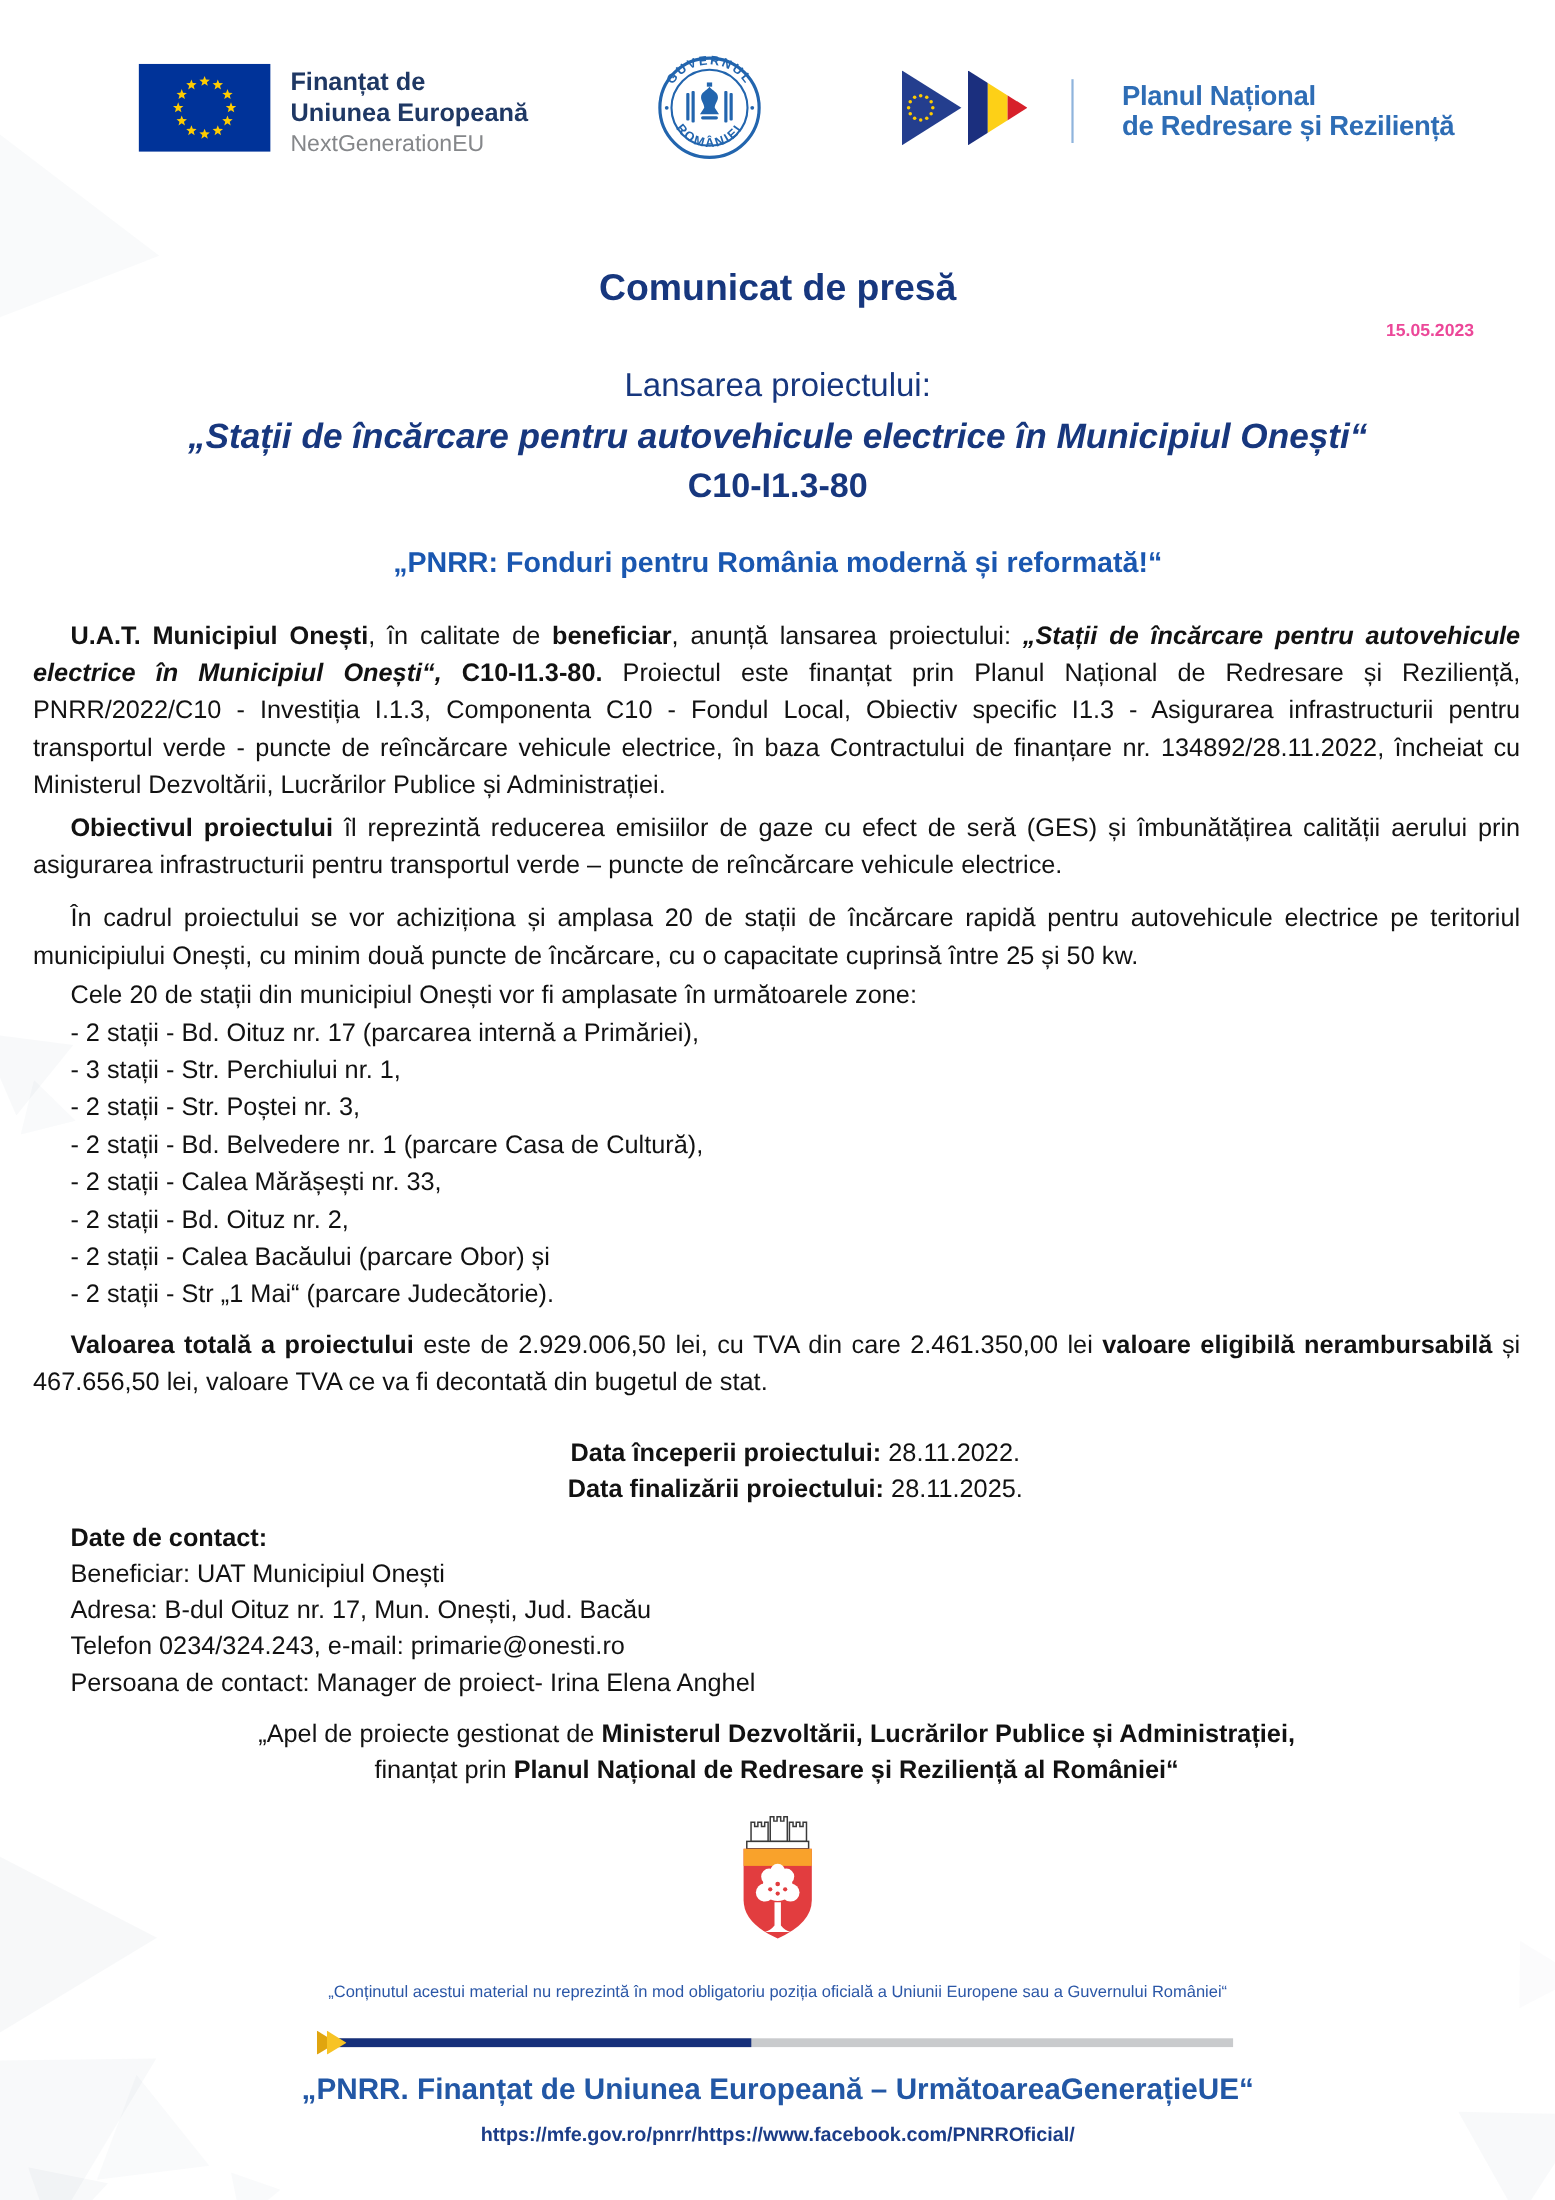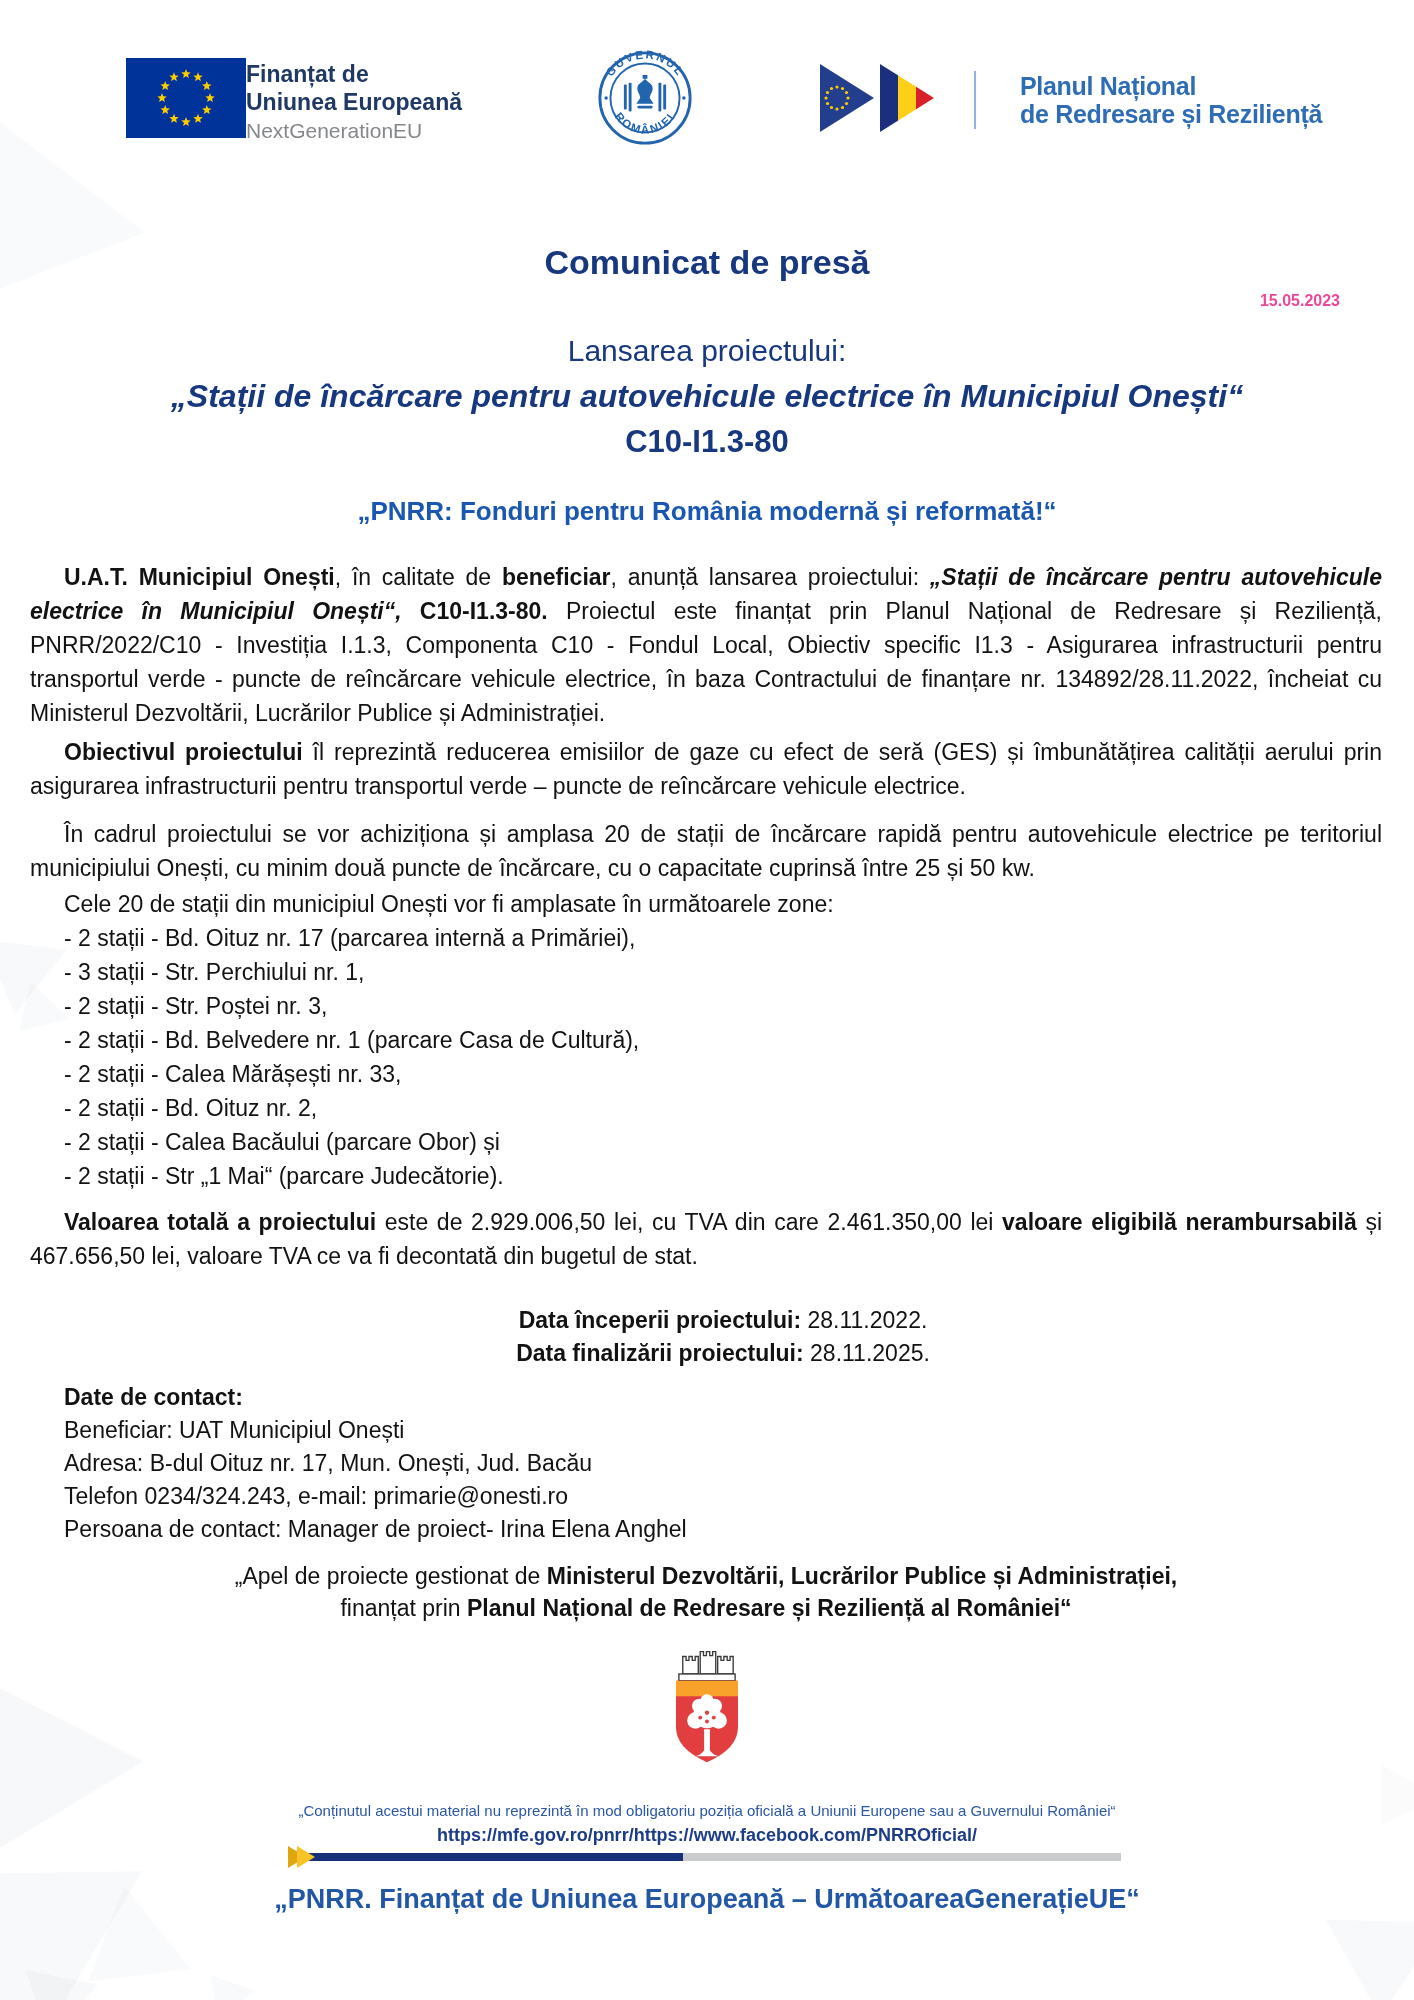--- a/index.html
+++ b/index.html
@@ -3,21 +3,21 @@
 <meta charset="utf-8">
 <style>
   html,body{margin:0;padding:0;background:#ffffff;}
   .page{position:relative;width:1414px;height:2000px;background:#ffffff;overflow:hidden;
         font-family:"Liberation Sans",sans-serif;color:#111111;}
 
   
   .wm{position:absolute;background:#8e97a8;clip-path:polygon(0 0,100% 35%,20% 100%);}
 
   
-  .hdr-eu{position:absolute;left:126px;top:58px;display:flex;align-items:flex-start;}
+  .hdr-eu{position:absolute;left:126px;top:58px;display:flex;gap:18px;align-items:flex-start;}
   .eu-text{padding-top:2px;}
   .eu-l1,.eu-l2{font-size:23px;font-weight:bold;color:#1f3864;line-height:28px;}
   .eu-l3{font-size:21px;color:#85878a;line-height:26px;margin-top:2px;}
   .hdr-seal{position:absolute;left:597px;top:50px;}
   .hdr-pnrr{position:absolute;left:820px;top:64px;display:flex;align-items:center;gap:32px;}
   .pnrr-divider{width:0;height:58px;border-left:2px solid #8fb4dc;margin-left:4px;}
   .pnrr-text{margin-left:12px;font-size:25px;font-weight:bold;color:#2e6db5;line-height:28px;letter-spacing:-0.3px;}
 
   
   .t-heading{position:absolute;top:243px;left:0;width:100%;text-align:center;
@@ -50,21 +50,21 @@
   .f-disclaimer{position:absolute;top:1802px;left:0;width:100%;text-align:center;
                 font-size:15px;font-weight:normal;color:#2b57a7;}
   .f-bar{position:absolute;top:1853px;left:299px;width:822px;height:8px;background:#c9cbcd;}
   .f-bar-fill{position:absolute;left:0;top:0;height:8px;width:384px;background:#16307a;}
   .f-chev{position:absolute;top:1846px;left:288px;width:34px;height:22px;}
   .chev{position:absolute;top:0;width:18px;height:22px;clip-path:polygon(0 0,100% 50%,0 100%);}
   .chev.c1{left:0;background:#e0a50f;}
   .chev.c2{left:9px;background:#f7c325;}
   .f-slogan{position:absolute;top:1884px;left:0;width:100%;text-align:center;
             font-size:27px;font-weight:bold;color:#2257a5;}
-  .f-links{position:absolute;top:1825px;left:0;width:100%;display:flex;justify-content:center;
+  .f-links{position:absolute;top:1930px;left:0;width:100%;display:flex;justify-content:center;
            font-size:18px;font-weight:bold;color:#1b3c87;}
   .f-links a{color:#1b3c87;text-decoration:none;cursor:pointer;}
 </style>
 </head>
 <body>
 
 <div class="page">
 
   <div class="wm" style="left:-80px;top:120px;width:220px;height:220px;transform:rotate(18deg);opacity:.05;"></div>
   <div class="wm" style="left:-10px;top:930px;width:80px;height:80px;transform:rotate(-12deg);opacity:.06;"></div>

